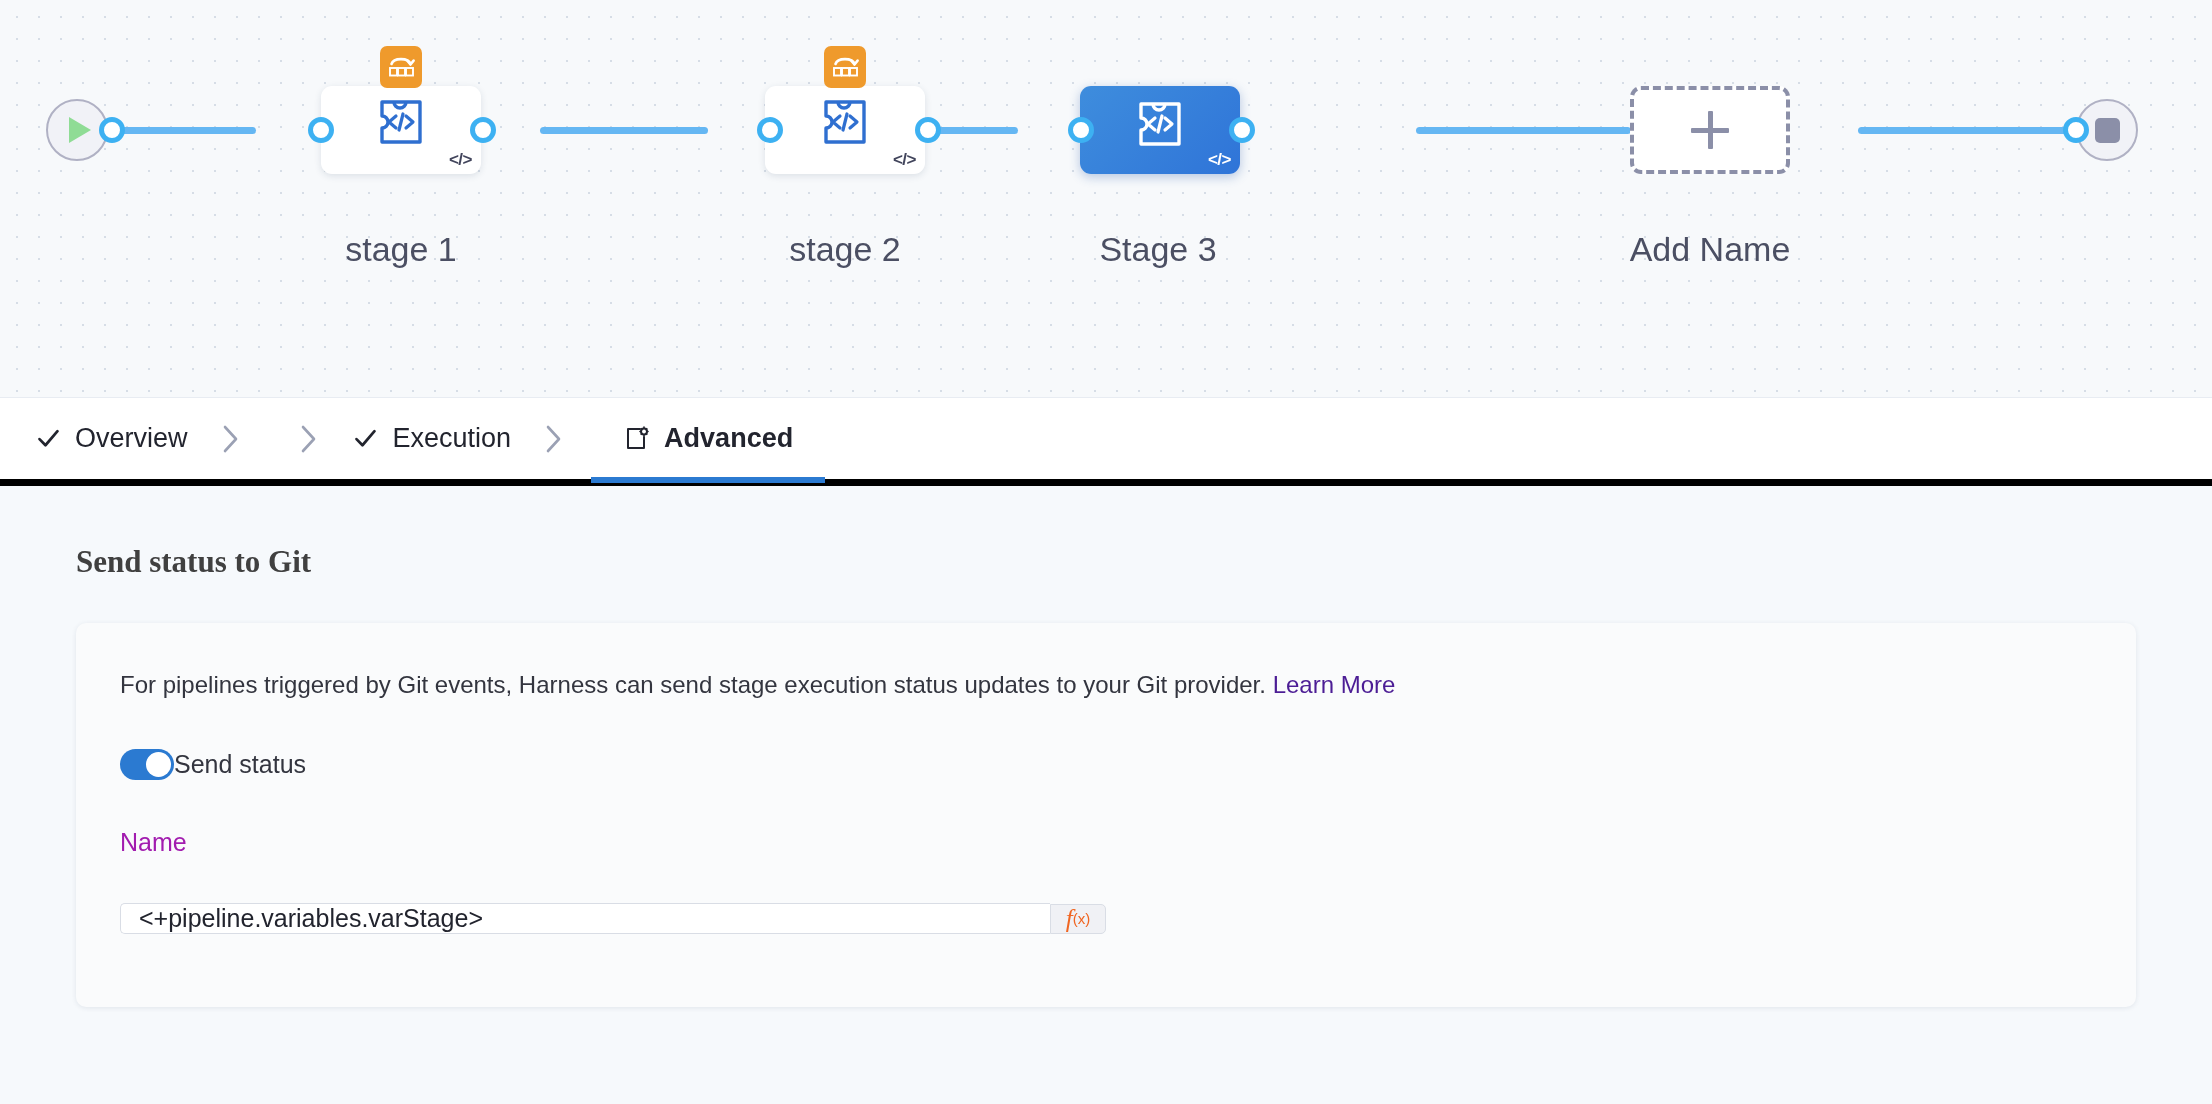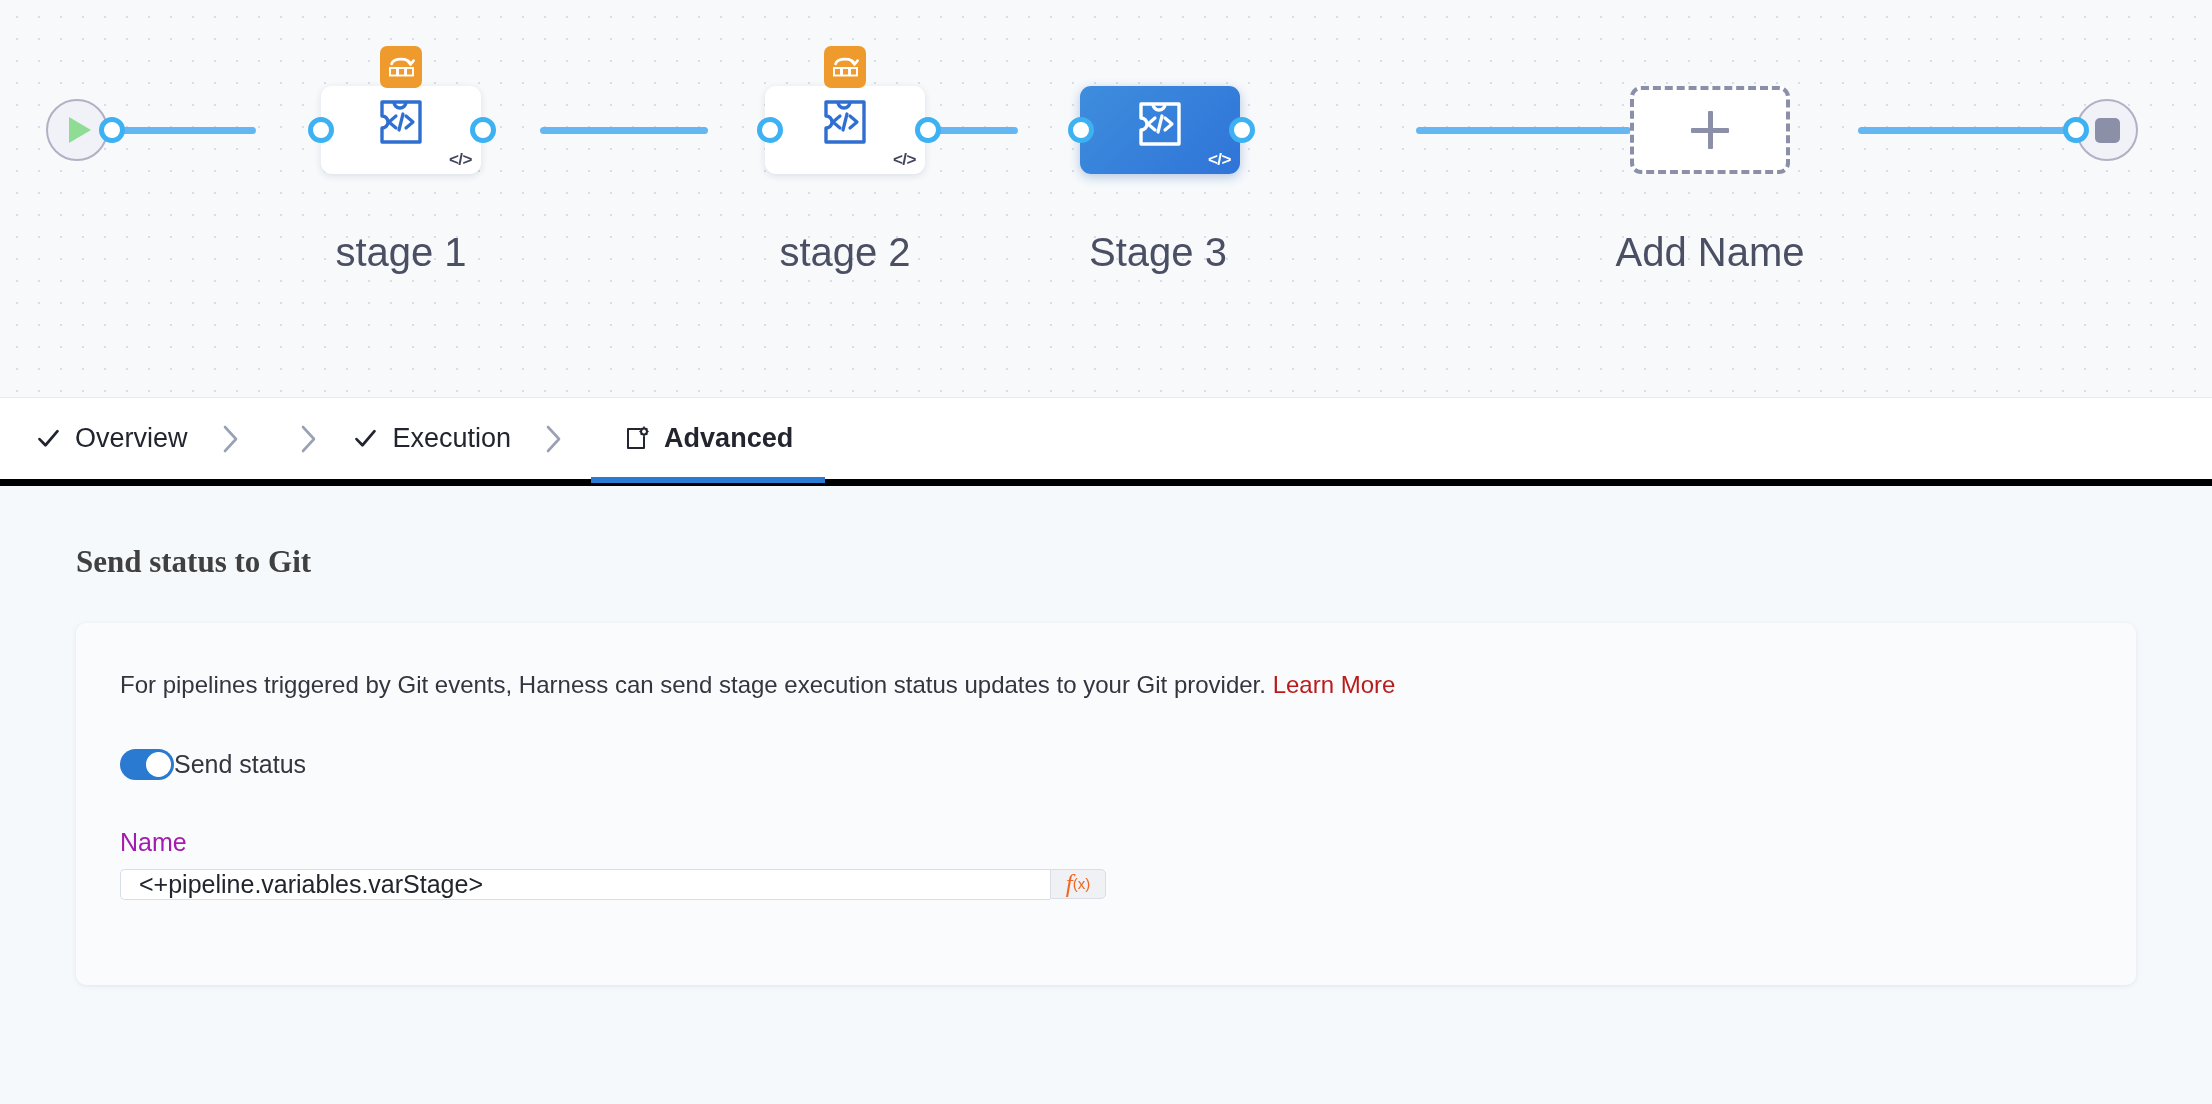--- a/index.html
+++ b/index.html
@@ -123,21 +123,21 @@
     z-index: 5;
   }
   .plus-h { position: absolute; width: 38px; height: 5px; background: #8b8fa8; border-radius: 1px; }
   .plus-v { position: absolute; width: 5px; height: 38px; background: #8b8fa8; border-radius: 1px; }
 
   .stage-label {
     position: absolute;
     top: 230px;
     width: 260px;
     text-align: center;
-    font-size: 40px;
+    font-size: 34px;
     color: #4b4f63;
     font-family: "Liberation Sans", sans-serif;
   }
 
   
   .tabbar {
     position: relative;
     height: 88px;
     background: #ffffff;
     border-bottom: 7px solid #000000;
@@ -194,21 +194,21 @@
     box-shadow: 0 1px 5px rgba(40,60,90,0.10);
     padding: 45px 44px 60px 44px;
   }
   .panel-desc {
     font-size: 24px;
     color: #33353f;
     line-height: 1.4;
     font-family: "Liberation Sans", sans-serif;
   }
   .learn-link {
-    color: #b91c1c;
+    color: #4c1d95;
     text-decoration: none;
     cursor: pointer;
   }
 
   .toggle-row {
     display: flex;
     align-items: center;
     margin-top: 47px;
   }
   .toggle {
@@ -232,23 +232,23 @@
     font-family: "Liberation Sans", sans-serif;
   }
 
   .field-label {
     margin-top: 48px;
     font-size: 25px;
     color: #a21caf;
     font-family: "Liberation Sans", sans-serif;
   }
   .field-row {
-    margin-top: 12px;
+    margin-top: 34px;
     display: flex;
-    align-items: flex-start;
+    align-items: center;
     width: 986px;
     height: 56px;
   }
   .text-input {
     flex: 1;
     border: 1px solid #d9dde5;
     border-right: none;
     border-radius: 5px 0 0 5px;
     background: #ffffff;
     font-size: 25px;

